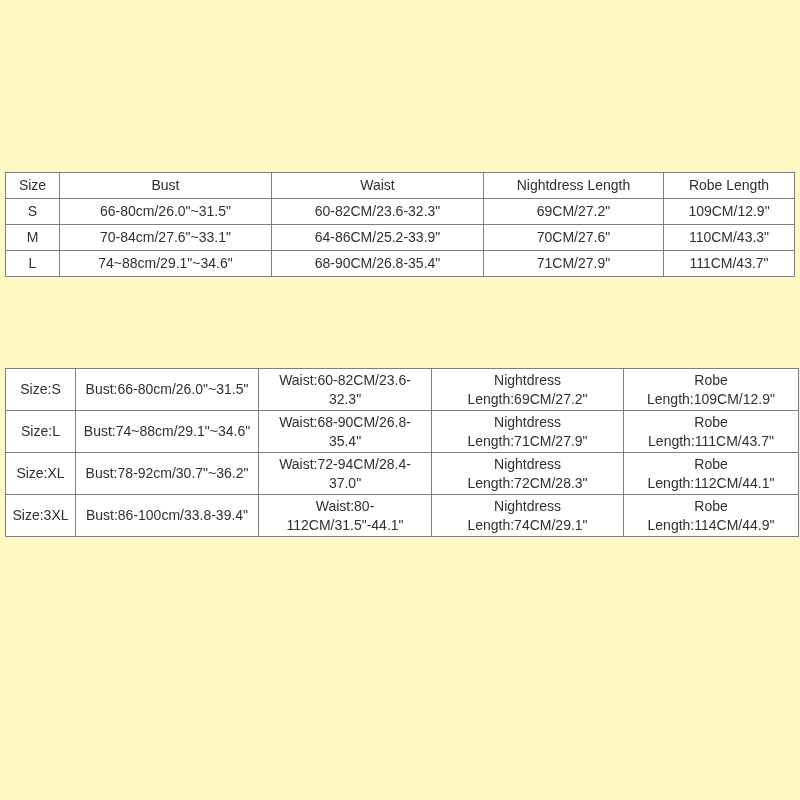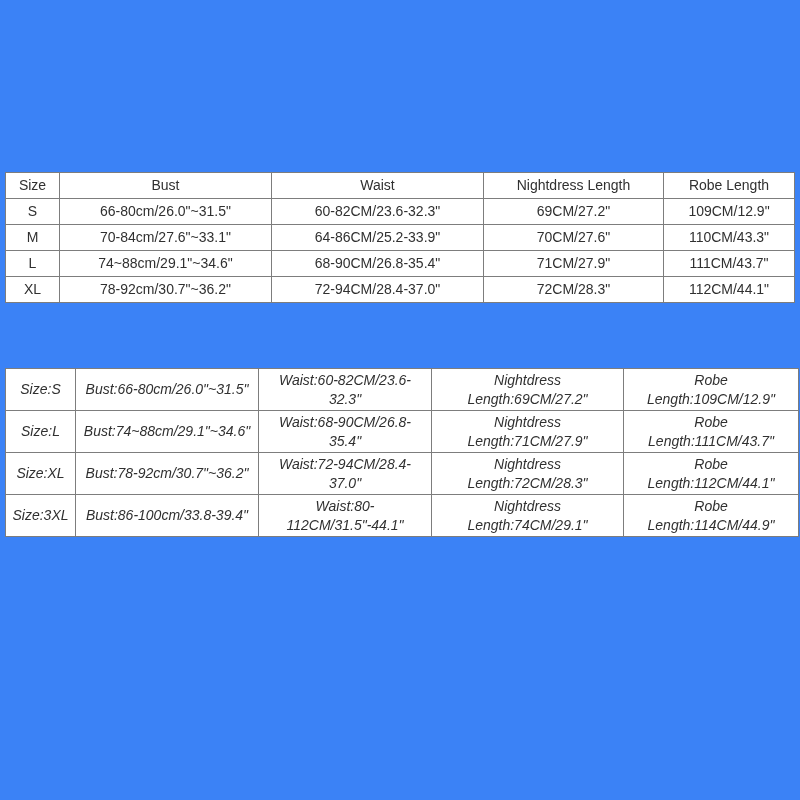--- a/index.html
+++ b/index.html
@@ -1,28 +1,28 @@
 <!DOCTYPE html>
 <html><head>
 <meta charset="utf-8">
 <style>
   html,body{margin:0;padding:0;background:#ffffff;}
   .canvas{
-    position:relative;width:800px;height:800px;background:#3b82f6;
+    position:relative;width:800px;height:800px;background:#fef9c3;
     font-family:"Liberation Sans", sans-serif;color:#303030;overflow:hidden;
   }
   table{border-collapse:collapse;position:absolute;table-layout:fixed;background:#ffffff;}
   td{
     border:1px solid #7d7d7d;text-align:center;vertical-align:middle;
     font-size:14px;color:#303030;padding:0 2px;white-space:pre-line;line-height:19px;
     overflow:hidden;
   }
   #sizeChartTable{left:5px;top:172px;width:789px;}
   #sizeChartTable tr{height:26px;}
-  #sizeDetailTable{left:5px;top:368px;width:792px;font-style:italic;}
+  #sizeDetailTable{left:5px;top:368px;width:792px;}
   #sizeDetailTable tr{height:42px;}
 </style>
 </head>
 <body>
 
 <div class="canvas">
 
   <table id="sizeChartTable">
     <colgroup>
       <col style="width:54px">
@@ -52,27 +52,20 @@
       <td>64-86CM/25.2-33.9"</td>
       <td>70CM/27.6"</td>
       <td>110CM/43.3"</td>
     </tr>
     <tr>
       <td>L</td>
       <td>74~88cm/29.1"~34.6"</td>
       <td>68-90CM/26.8-35.4"</td>
       <td>71CM/27.9"</td>
       <td>111CM/43.7"</td>
-    </tr>
-    <tr>
-      <td>XL</td>
-      <td>78-92cm/30.7"~36.2"</td>
-      <td>72-94CM/28.4-37.0"</td>
-      <td>72CM/28.3"</td>
-      <td>112CM/44.1"</td>
     </tr>
   </tbody>
     </table>
 
   <table id="sizeDetailTable">
     <colgroup>
       <col style="width:70px">
         <col style="width:183px">
         <col style="width:173px">
         <col style="width:192px">

